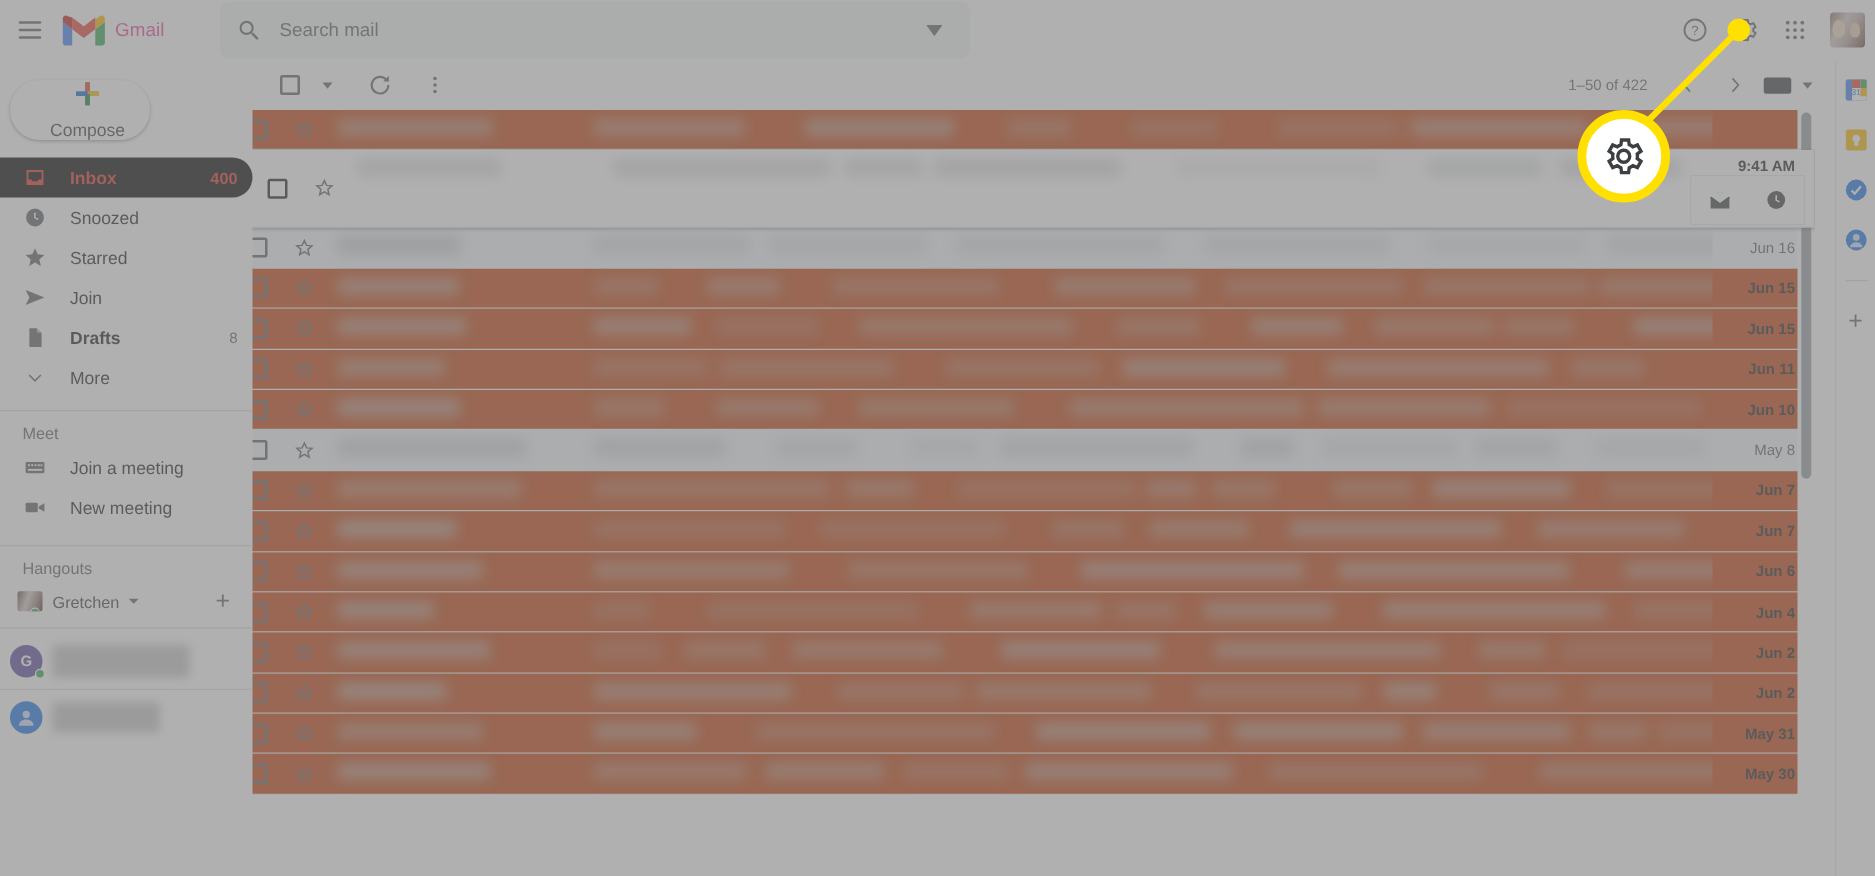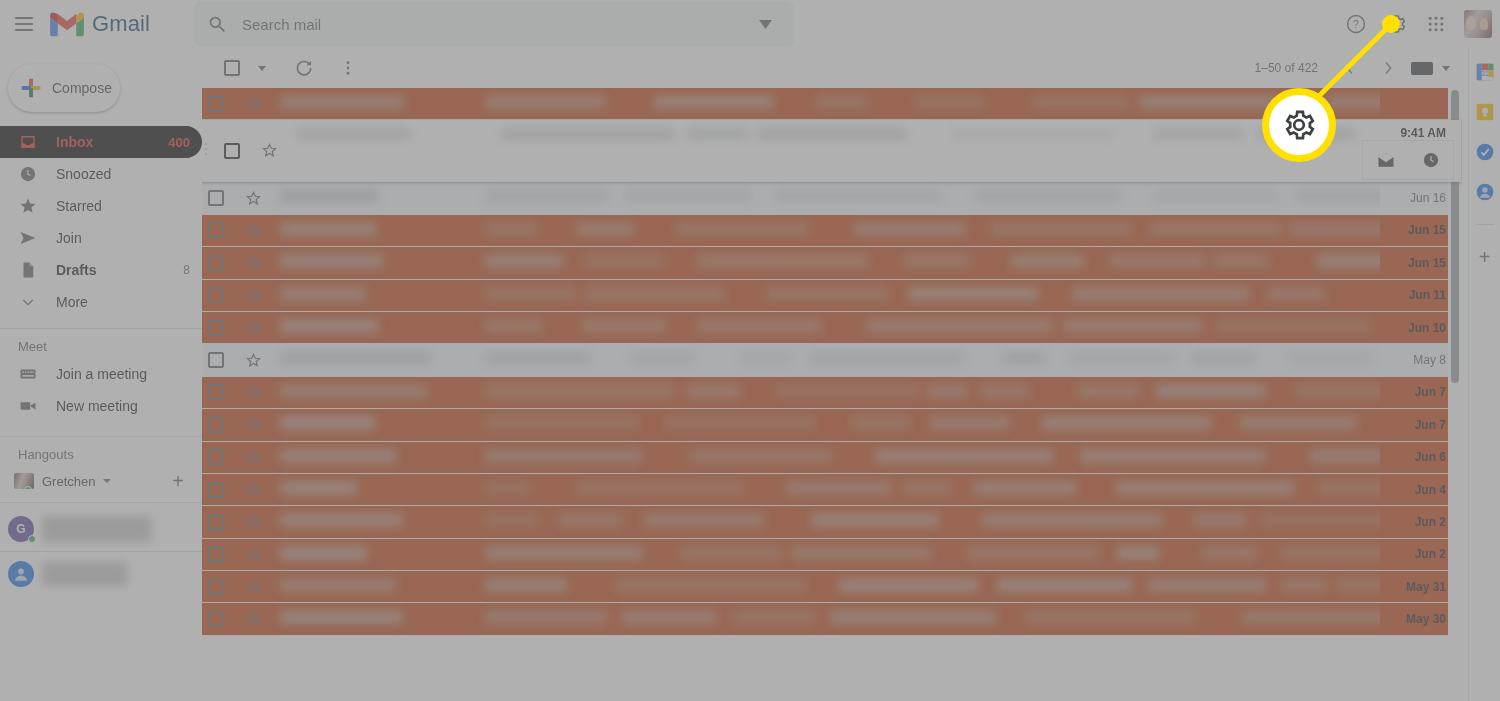--- a/index.html
+++ b/index.html
@@ -33,21 +33,21 @@
   }
   .hamburger {
     width: 40px; height: 40px; margin-left: 4px;
     display: flex; flex-direction: column; align-items: center; justify-content: center;
     gap: 4px; cursor: pointer; border-radius: 50%;
   }
   .hamburger span { display:block; width: 18px; height: 2px; background: #5f6368; border-radius: 1px; }
 
   .brand { display: flex; align-items: center; margin-left: 6px; gap: 8px; }
   .gmail-m { width: 34px; height: 26px; }
-  .brand-text { font-size: 22px; color: #0c4a6e; letter-spacing: .1px; }
+  .brand-text { font-size: 15px; color: #ec4899; letter-spacing: .1px; }
 
   .search-wrap {
     margin-left: 44px;
     width: 600px; height: 46px;
     background: #f1f3f4;
     border-radius: 8px;
     display: flex; align-items: center;
     padding: 0 8px 0 0;
   }
   .search-icon-btn { width: 48px; height: 46px; display:flex; align-items:center; justify-content:center; cursor:pointer;}
@@ -84,21 +84,21 @@
     background: #fff; z-index: 4;
     padding-top: 0;
   }
   .compose {
     margin: 16px 0 0 8px;
     width: 112px; height: 48px;
     border-radius: 24px;
     background: #fff;
     box-shadow: 0 1px 2px 0 rgba(60,64,67,.30), 0 1px 3px 1px rgba(60,64,67,.15);
     display: flex; align-items: center; gap: 10px;
-    padding-left: 12px; cursor: pointer;
+    padding-left: 12px; cursor: pointer; flex-direction: column;
   }
   .compose-label { font-size: 14px; color: #3c4043; font-weight: 500; }
 
   .navlist { margin-top: 14px; }
   .navitem {
     height: 32px; display: flex; align-items: center;
     border-radius: 0 16px 16px 0;
     padding-left: 18px; padding-right: 12px;
     cursor: pointer; font-size: 14px; color: #202124;
     gap: 18px;
@@ -148,21 +148,21 @@
     width: 16px; height: 16px; border: 2px solid #5f6368; border-radius: 2px;
   }
   .cbox.dark { border-color: #202124; }
   .caret-dn { width:0;height:0;border-left:4px solid transparent;border-right:4px solid transparent;border-top:5px solid #5f6368; }
   .tb-right { margin-left:auto; display:flex; align-items:center; gap: 2px; padding-right: 14px;}
   .pagecount { font-size: 12px; color: #5f6368; margin-right: 12px; }
   .kbd-icon { width: 22px; height: 13px; background:#3c4043; border-radius:2px; }
 
   
   .maillist {
-    position: absolute; top: 88px; left: 196px;
+    position: absolute; top: 88px; left: 186px;
     width: 1266px; height: 613px;
     background: #fff;
     overflow: hidden;
     z-index: 3;
   }
   .row {
     position: relative;
     height: 32.4px; display: flex; align-items: center;
     border-bottom: 1px solid #f1f3f4;
     background: #fff;

